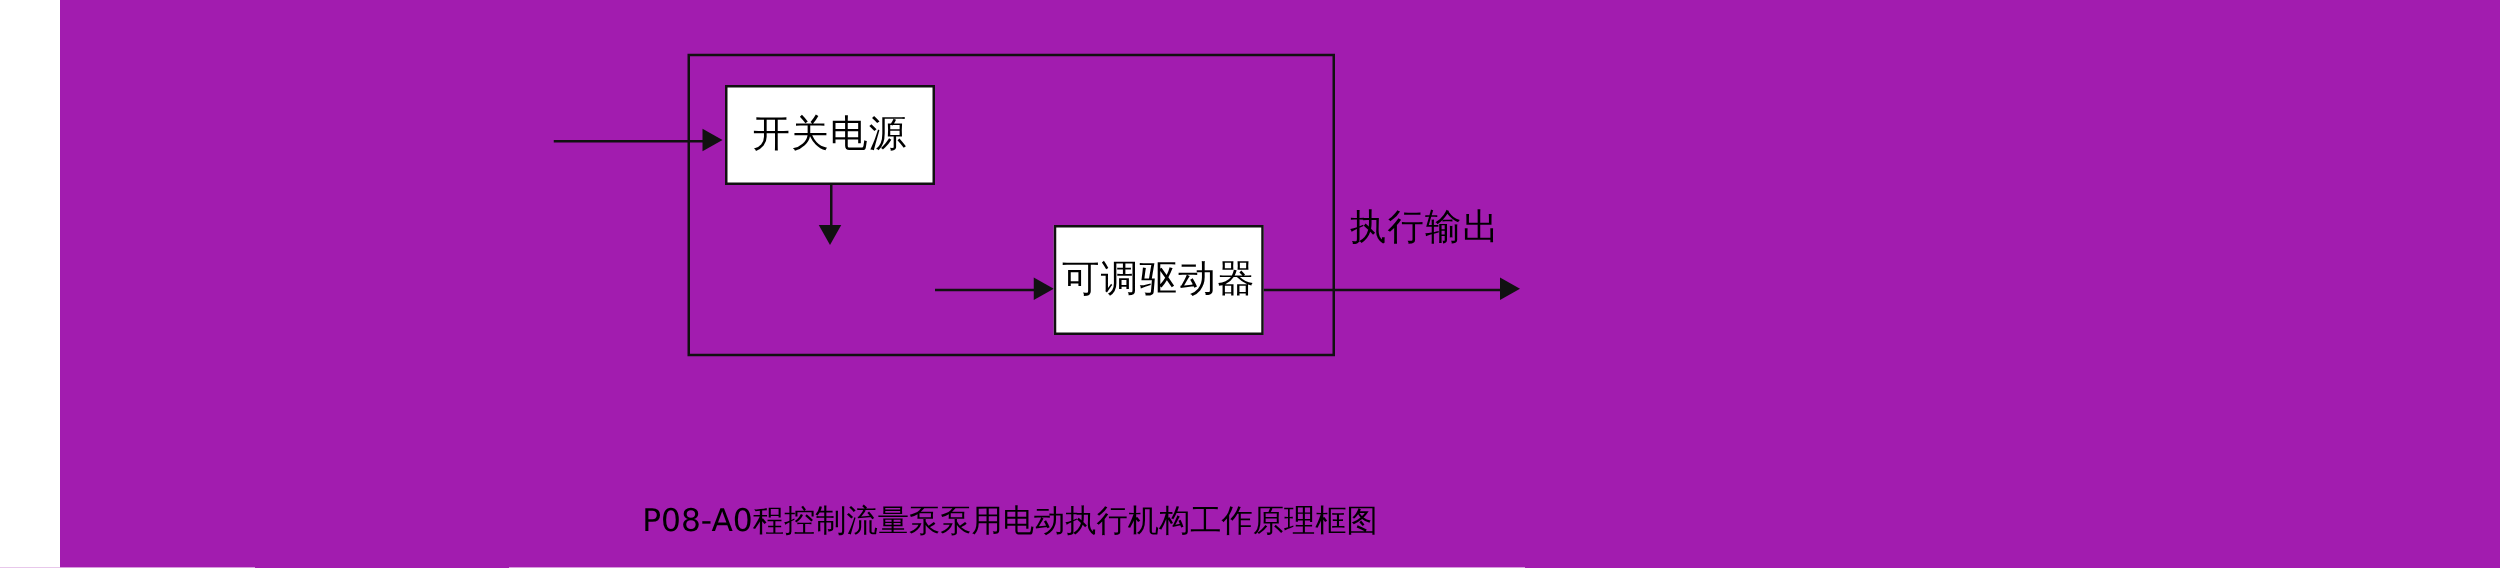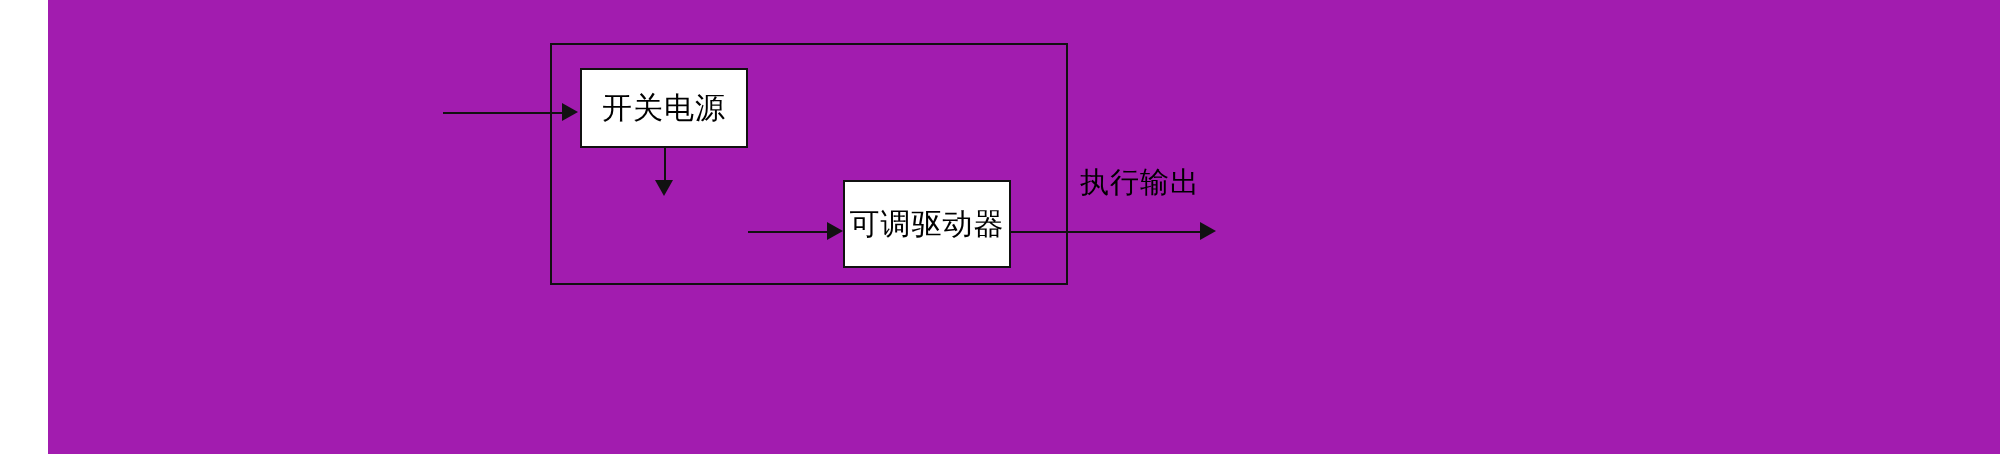--- a/index.html
+++ b/index.html
@@ -149,14 +149,15 @@
   <div class="hline" id="dm-line"></div>
   <div class="arrow-right" id="dm-arrow"></div>
 
   <div class="block" id="block-motor">可调驱动器</div>
 
   <div class="hline" id="out-line"></div>
   <div class="arrow-right" id="out-arrow"></div>
 
   <div id="output-label">执行输出</div>
 
+  <div id="caption">P08-A0程控制流量泵泵用电动执行机构工作原理框图</div>
 
 </div>
 
 </body></html>

